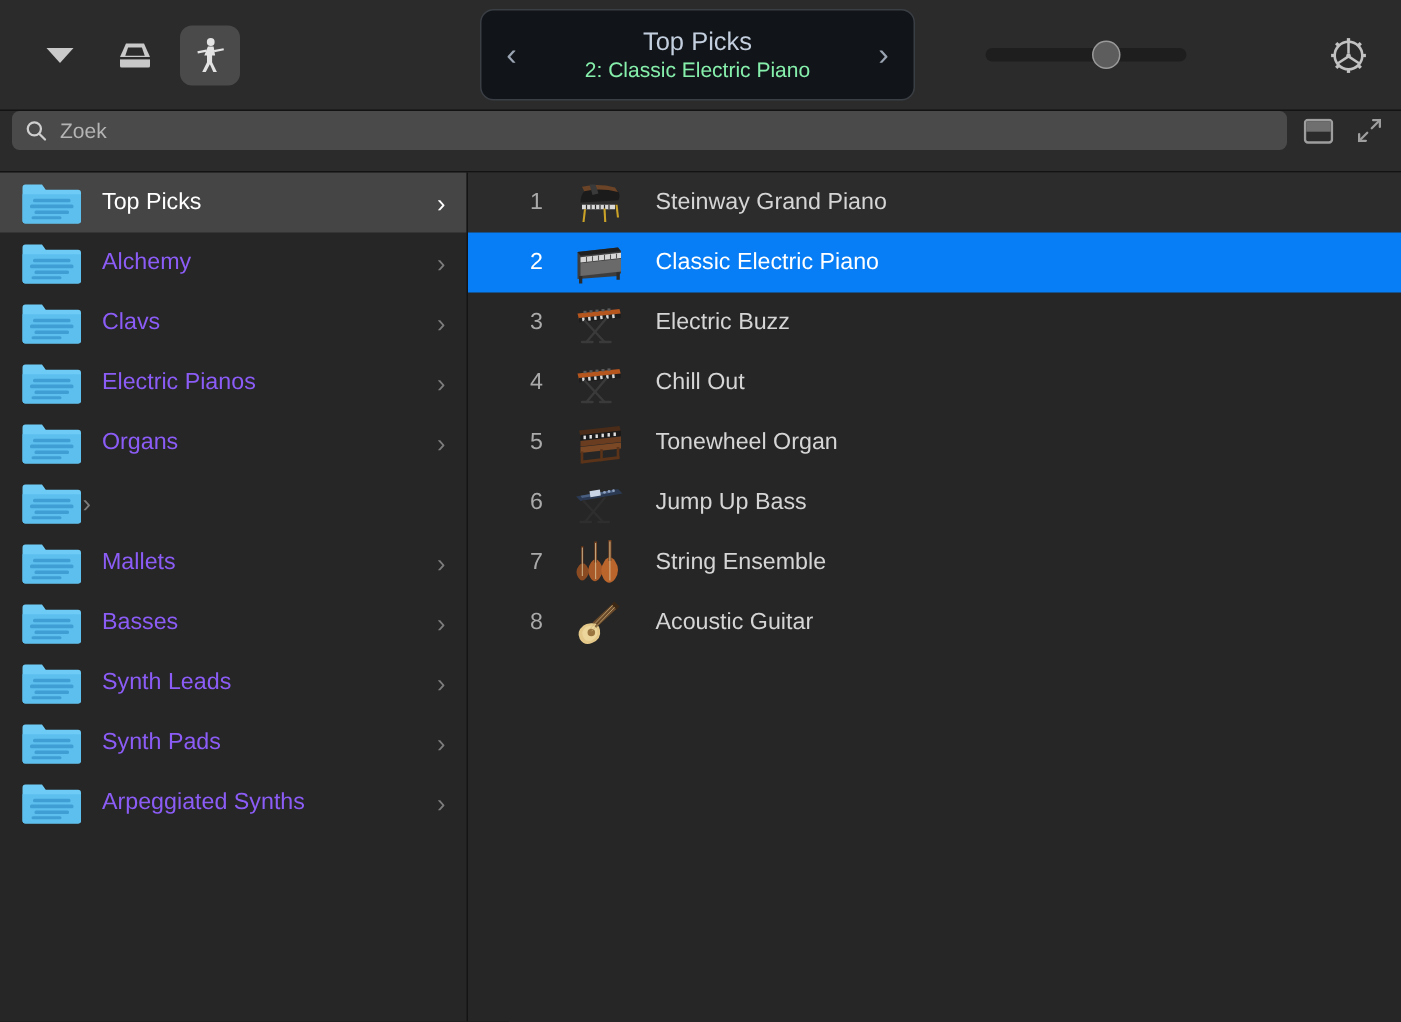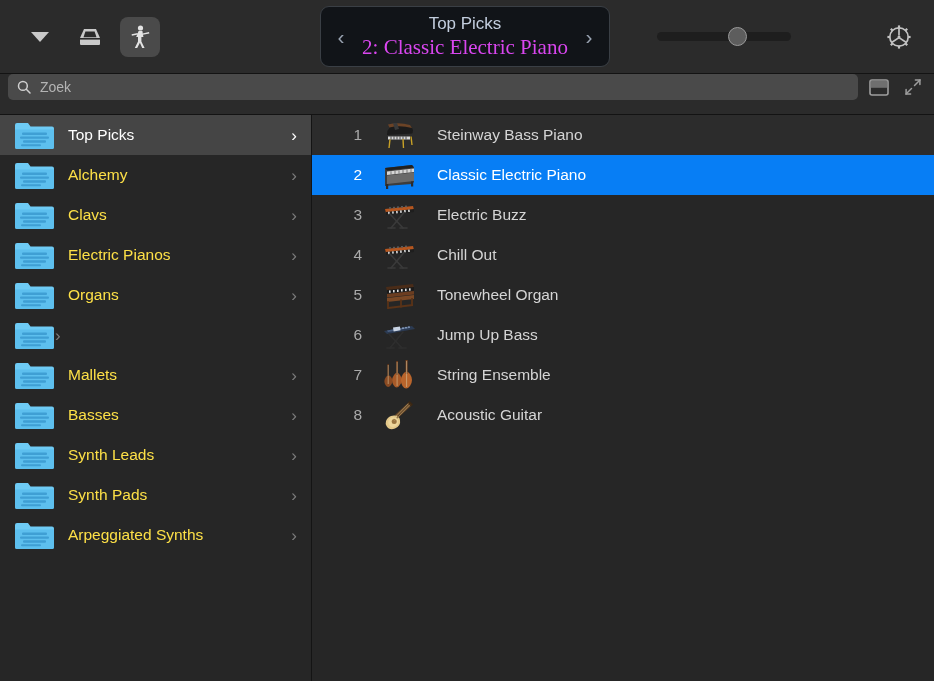--- a/index.html
+++ b/index.html
@@ -83,23 +83,22 @@
     text-align: center;
     line-height: 1.25;
   }
   .title-line1 {
     display: block;
     color: #c3cede;
     font-size: 17px;
   }
   .title-line2 {
     display: block;
-    color: #d946ef;
-    font-size: 21px;
-    font-family: Liberation Serif, serif;
+    color: #86efac;
+    font-size: 14px;
   }
   .nav-arrow {
     color: #9aa4b2;
     font-size: 21px;
     width: 16px;
     text-align: center;
     line-height: 1;
     font-family: "Liberation Sans", sans-serif;
   }
 
@@ -204,21 +203,21 @@
     align-items: center;
     padding: 0 10px 0 14px;
     box-sizing: border-box;
     gap: 0;
   }
   .side-item.selected {
     background: #454545;
   }
   .side-label {
     flex: 1;
-    color: #fde047;
+    color: #8b5cf6;
     font-size: 15.5px;
     margin-left: 13px;
     white-space: nowrap;
   }
   .side-item.selected .side-label { color: #ffffff; }
   .side-chev {
     color: #7c7c7c;
     font-size: 17px;
     line-height: 1;
     padding-right: 4px;
@@ -551,21 +550,21 @@
                 <line x1="27" y1="19.5" x2="27" y2="22.5"></line>
               </g>
               <g stroke="#c9a227" stroke-width="1.4">
                 <line x1="11" y1="22.5" x2="10" y2="31"></line>
                 <line x1="24" y1="22" x2="24.5" y2="31"></line>
                 <line x1="32" y1="19.5" x2="33" y2="28"></line>
               </g>
               <path d="M14 6 L16 13 L20 12 L18 6 Z" fill="#3a3a3a"></path>
             </svg>
           </div>
-          <div class="patch-name">Steinway Bass Piano</div>
+          <div class="patch-name">Steinway Grand Piano</div>
         </div>
         <div class="patch-row selected">
           <div class="patch-num">2</div>
           <div class="patch-ico">
             <svg width="40" height="36" viewBox="0 0 40 36">
               <path d="M6 11 L33 8 L35 10.5 L35 25 L33 27 L6 29 Z" fill="#3d3d3d"></path>
               <path d="M6 11 L33 8 L35 10.5 L8 13.5 Z" fill="#202020"></path>
               <path d="M8 14.5 L35 11.5 L35 15 L8 18 Z" fill="#d6d6d6"></path>
               <g stroke="#555" stroke-width="0.7">
                 <line x1="12" y1="14.3" x2="12" y2="17.6"></line>

